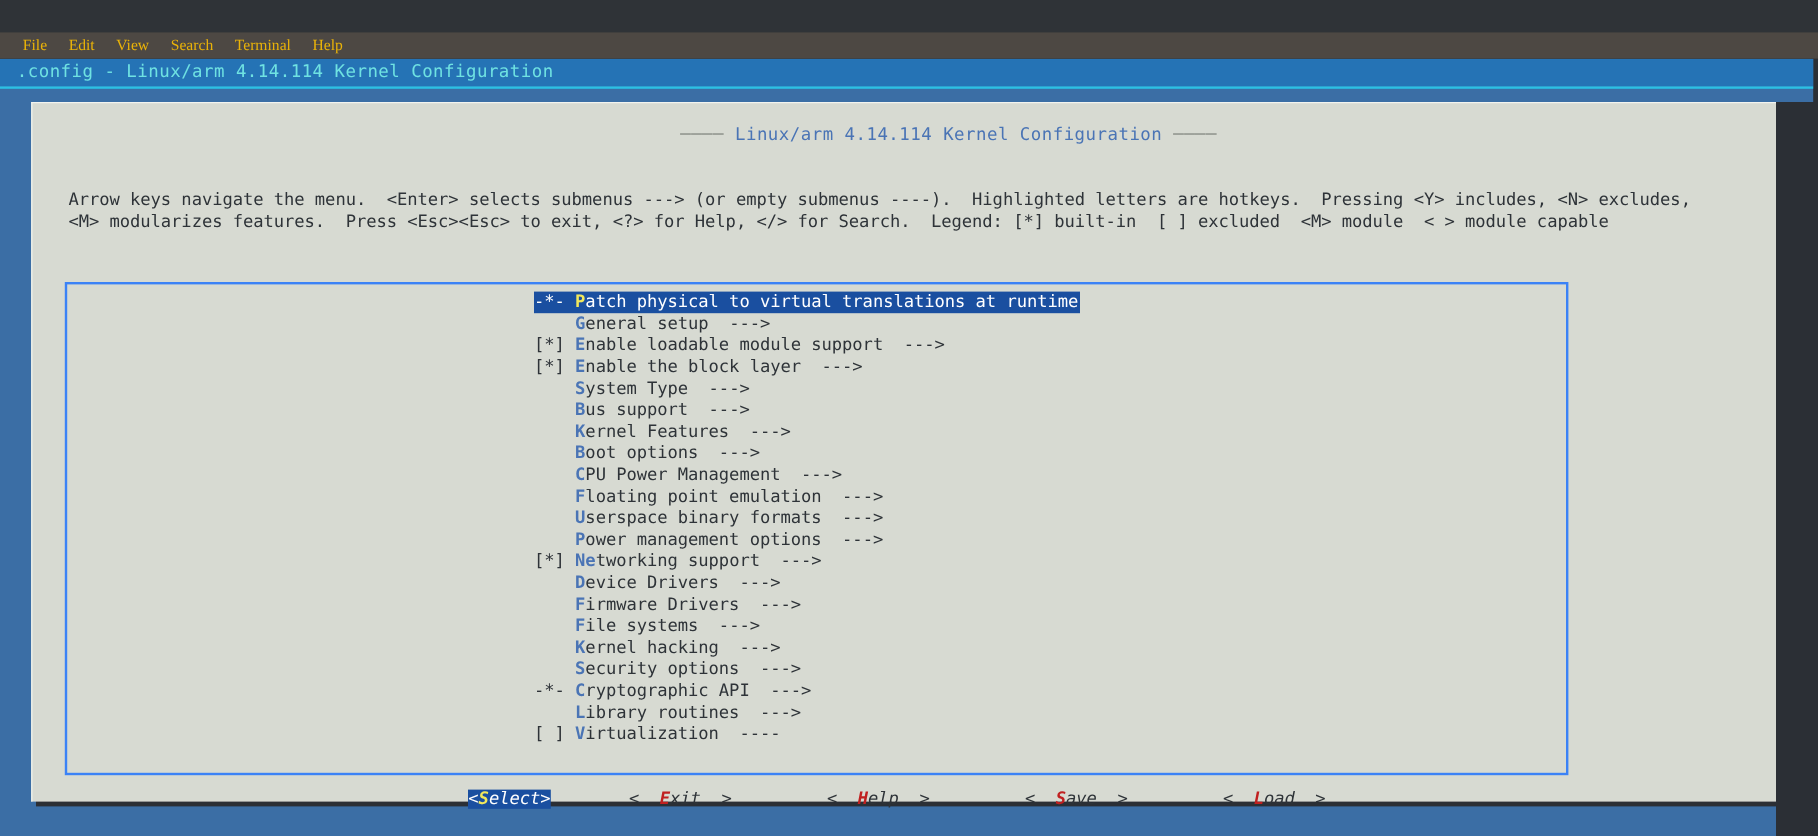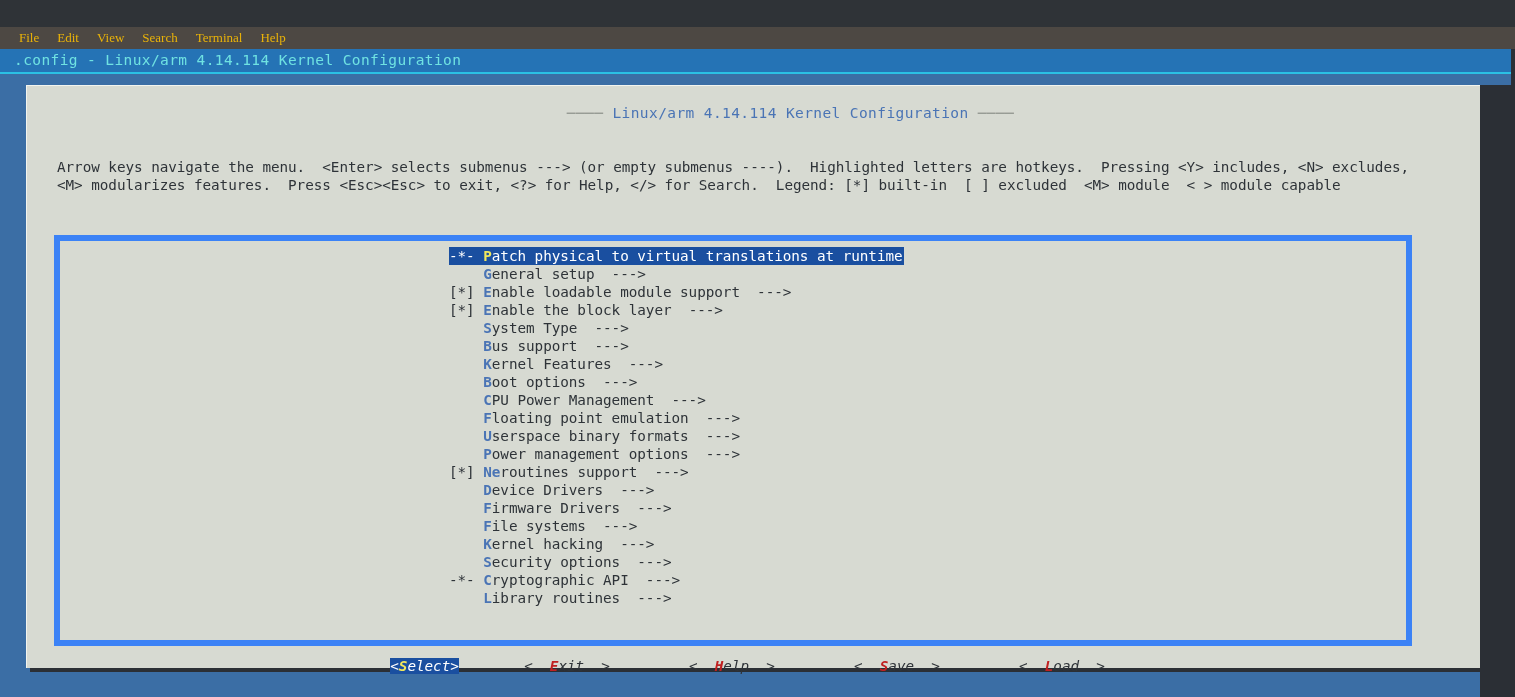--- a/index.html
+++ b/index.html
@@ -175,23 +175,23 @@
     line-height: 18px;
     white-space: pre;
     letter-spacing: -0.05px;
     margin-top: 48px;
   }
 
   .listbox {
     position: absolute;
     left: 27px;
     top: 149px;
-    width: 1358px;
+    width: 1253px;
     height: 411px;
-    border: 6px solid #3b82f6;
+    border: 2px solid #3b82f6;
     background: #d7dad2;
     box-sizing: border-box;
     overflow: hidden;
   }
   .listinner {
     position: absolute;
     left: 0;
     top: 6px;
     width: 100%;
   }
@@ -290,28 +290,29 @@
             <div class="row"><span>[*] </span><span class="hot">E</span><span>nable loadable module support</span><span>  ---&gt;</span></div>
             <div class="row"><span>[*] </span><span class="hot">E</span><span>nable the block layer</span><span>  ---&gt;</span></div>
             <div class="row"><span>    </span><span class="hot">S</span><span>ystem Type</span><span>  ---&gt;</span></div>
             <div class="row"><span>    </span><span class="hot">B</span><span>us support</span><span>  ---&gt;</span></div>
             <div class="row"><span>    </span><span class="hot">K</span><span>ernel Features</span><span>  ---&gt;</span></div>
             <div class="row"><span>    </span><span class="hot">B</span><span>oot options</span><span>  ---&gt;</span></div>
             <div class="row"><span>    </span><span class="hot">C</span><span>PU Power Management</span><span>  ---&gt;</span></div>
             <div class="row"><span>    </span><span class="hot">F</span><span>loating point emulation</span><span>  ---&gt;</span></div>
             <div class="row"><span>    </span><span class="hot">U</span><span>serspace binary formats</span><span>  ---&gt;</span></div>
             <div class="row"><span>    </span><span class="hot">P</span><span>ower management options</span><span>  ---&gt;</span></div>
-            <div class="row"><span>[*] </span><span class="hot">Ne</span><span>routines support</span><span>  ---&gt;</span></div>
+            <div class="row"><span>[*] </span><span class="hot">Ne</span><span>tworking support</span><span>  ---&gt;</span></div>
             <div class="row"><span>    </span><span class="hot">D</span><span>evice Drivers</span><span>  ---&gt;</span></div>
             <div class="row"><span>    </span><span class="hot">F</span><span>irmware Drivers</span><span>  ---&gt;</span></div>
             <div class="row"><span>    </span><span class="hot">F</span><span>ile systems</span><span>  ---&gt;</span></div>
             <div class="row"><span>    </span><span class="hot">K</span><span>ernel hacking</span><span>  ---&gt;</span></div>
             <div class="row"><span>    </span><span class="hot">S</span><span>ecurity options</span><span>  ---&gt;</span></div>
             <div class="row"><span>-*- </span><span class="hot">C</span><span>ryptographic API</span><span>  ---&gt;</span></div>
             <div class="row"><span>    </span><span class="hot">L</span><span>ibrary routines</span><span>  ---&gt;</span></div>
+            <div class="row"><span>[ ] </span><span class="hot">V</span><span>irtualization</span><span>  ----</span></div>
           </div>
       </div>
 
       <div class="buttons" id="button-row"><span class="btn sel"><span>&lt;</span><span class="hot">S</span><span>elect</span><span>&gt;</span></span><span>      </span><span class="btn"><span>&lt;  </span><span class="hot">E</span><span>xit</span><span>  &gt;</span></span><span>      </span><span class="btn"><span>&lt;  </span><span class="hot">H</span><span>elp</span><span>  &gt;</span></span><span>      </span><span class="btn"><span>&lt;  </span><span class="hot">S</span><span>ave</span><span>  &gt;</span></span><span>      </span><span class="btn"><span>&lt;  </span><span class="hot">L</span><span>oad</span><span>  &gt;</span></span></div>
 
     </div>
 
     <div class="term-dark-right"></div>
 
   </div>

